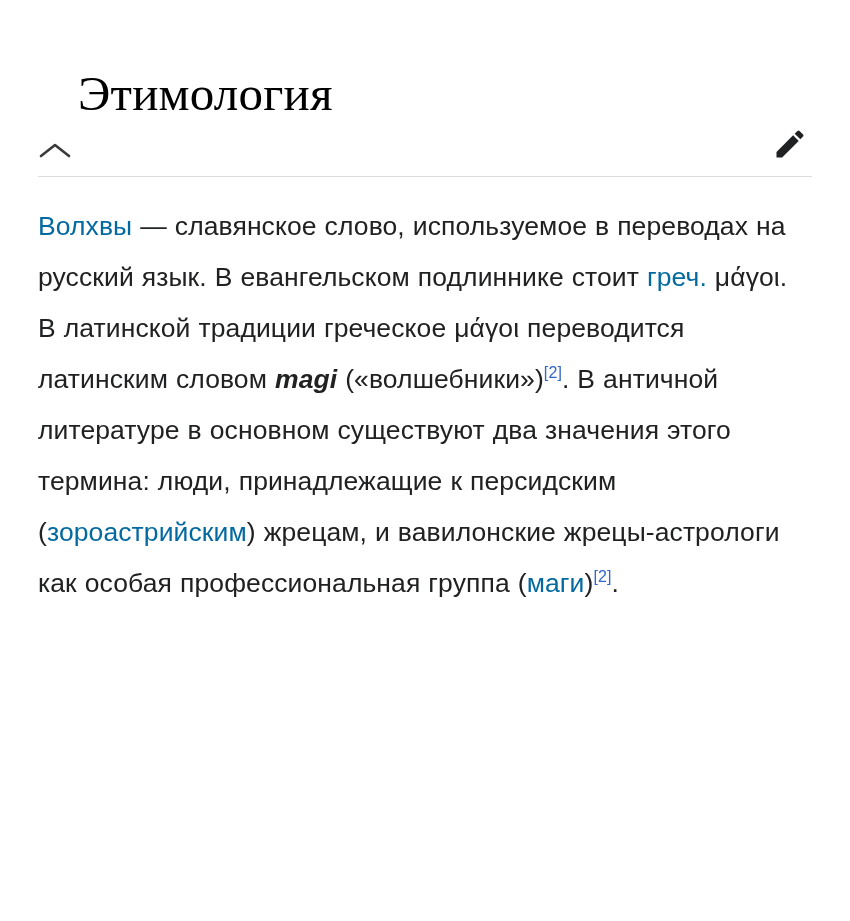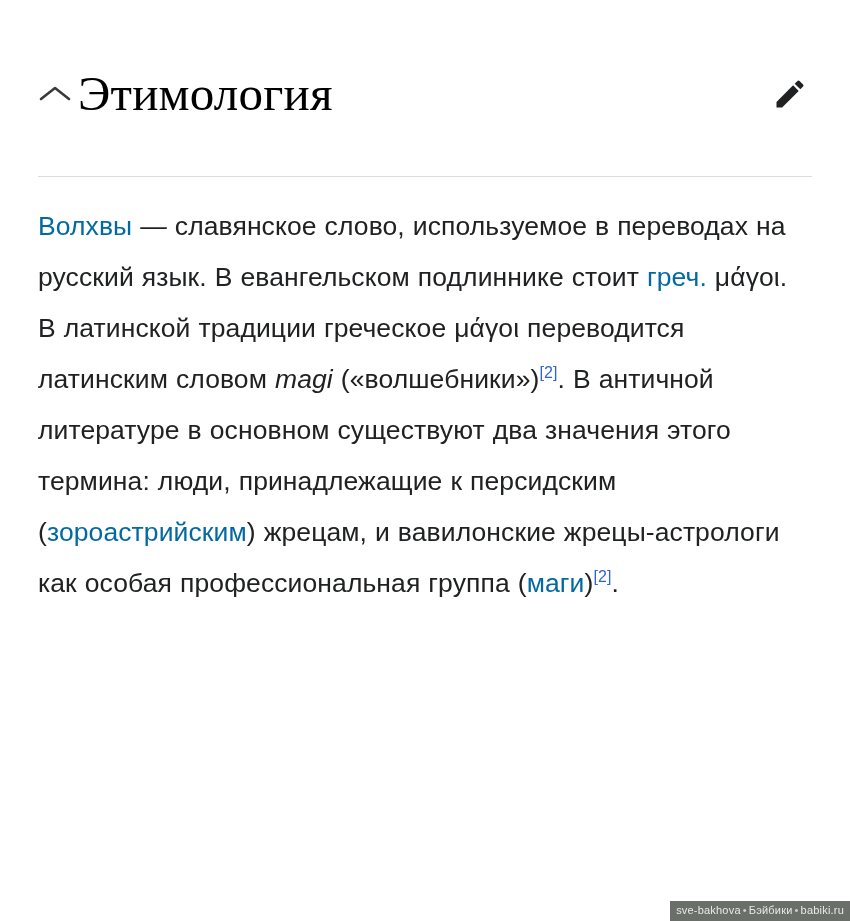--- a/index.html
+++ b/index.html
@@ -17,21 +17,21 @@
   }
   .page {
     width: 850px;
     height: 921px;
     box-sizing: border-box;
     padding: 0 38px;
     position: relative;
   }
   .section-header {
     display: flex;
-    align-items: center;
+    align-items: flex-end;
     padding-top: 26px;
     padding-bottom: 14px;
     border-bottom: 1px solid #dcdcdc;
   }
   .collapse-icon {
     width: 40px;
     flex: 0 0 40px;
     display: flex;
     align-items: center;
     justify-content: flex-start;
@@ -60,21 +60,21 @@
     color: #202122;
     padding-top: 24px;
     letter-spacing: 0.1px;
     word-spacing: 0.5px;
   }
   .body-text a,
   .wlink {
     color: #0369a1;
     text-decoration: none;
   }
-  .italic { font-style: italic; }
+  .italic { font-style: italic; font-weight: bold; }
   sup.ref {
     font-size: 16px;
     line-height: 0;
     vertical-align: super;
   }
   sup.ref a { color: #3366cc; }
 
   .watermark {
     position: absolute;
     right: 0;
@@ -107,17 +107,14 @@
         <path d="M3 17.25V21h3.75L17.81 9.94l-3.75-3.75L3 17.25z" fill="#202122"></path>
         <path d="M20.71 7.04a1 1 0 0 0 0-1.41l-2.34-2.34a1 1 0 0 0-1.41 0l-1.83 1.83 3.75 3.75 1.83-1.83z" fill="#202122"></path>
       </svg>
     </span>
   </div>
 
   <div class="body-text">
     <a class="wlink" href="#">Волхвы</a><span> — славянское слово, используемое в переводах на русский язык. В евангельском подлиннике стоит </span><a class="wlink" href="#">греч.</a><span> μάγοι. В латинской традиции греческое μάγοι переводится латинским словом </span><span class="italic">magi</span><span> («волшебники»)</span><sup class="ref"><a href="#">[2]</a></sup><span>. В античной литературе в основном существуют два значения этого термина: люди, принадлежащие к персидским (</span><a class="wlink" href="#">зороастрийским</a><span>) жрецам, и вавилонские жрецы-астрологи как особая профессиональная группа (</span><a class="wlink" href="#">маги</a><span>)</span><sup class="ref"><a href="#">[2]</a></sup><span>.</span>
   </div>
 
-  <div class="watermark">
-    <span>sve-bakhova</span><span class="sep">•</span><span>Бэйбики</span><span class="sep">•</span><span>babiki.ru</span>
-  </div>
 
 </div>
 
 </body></html>

